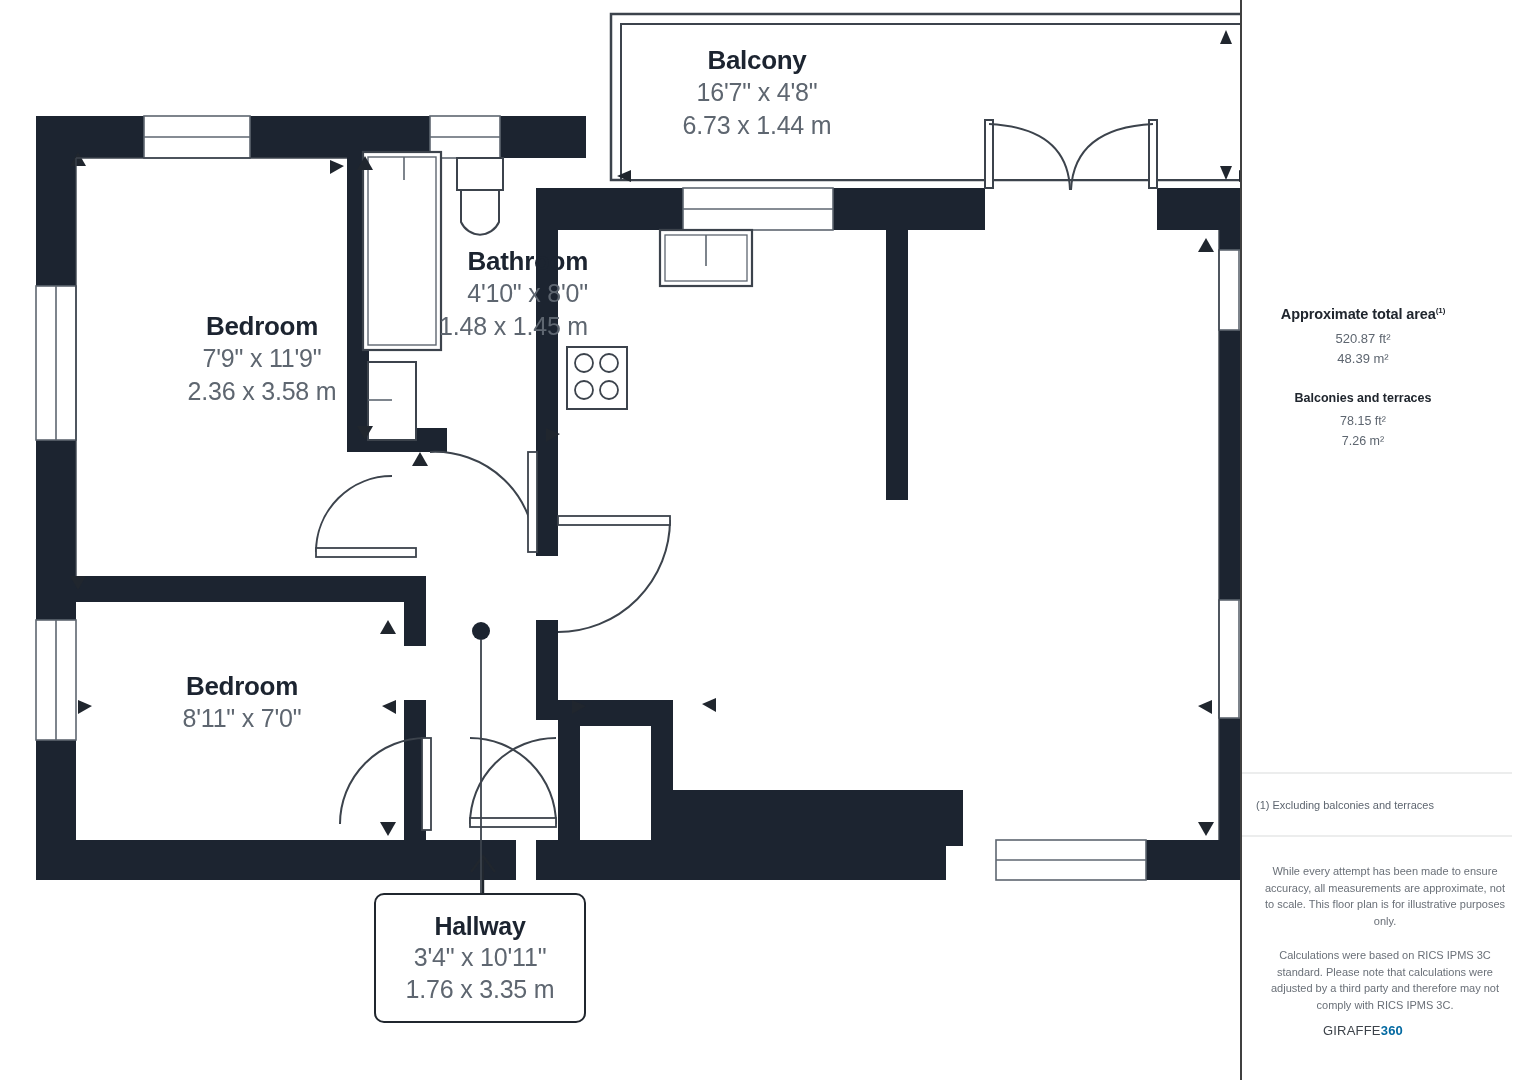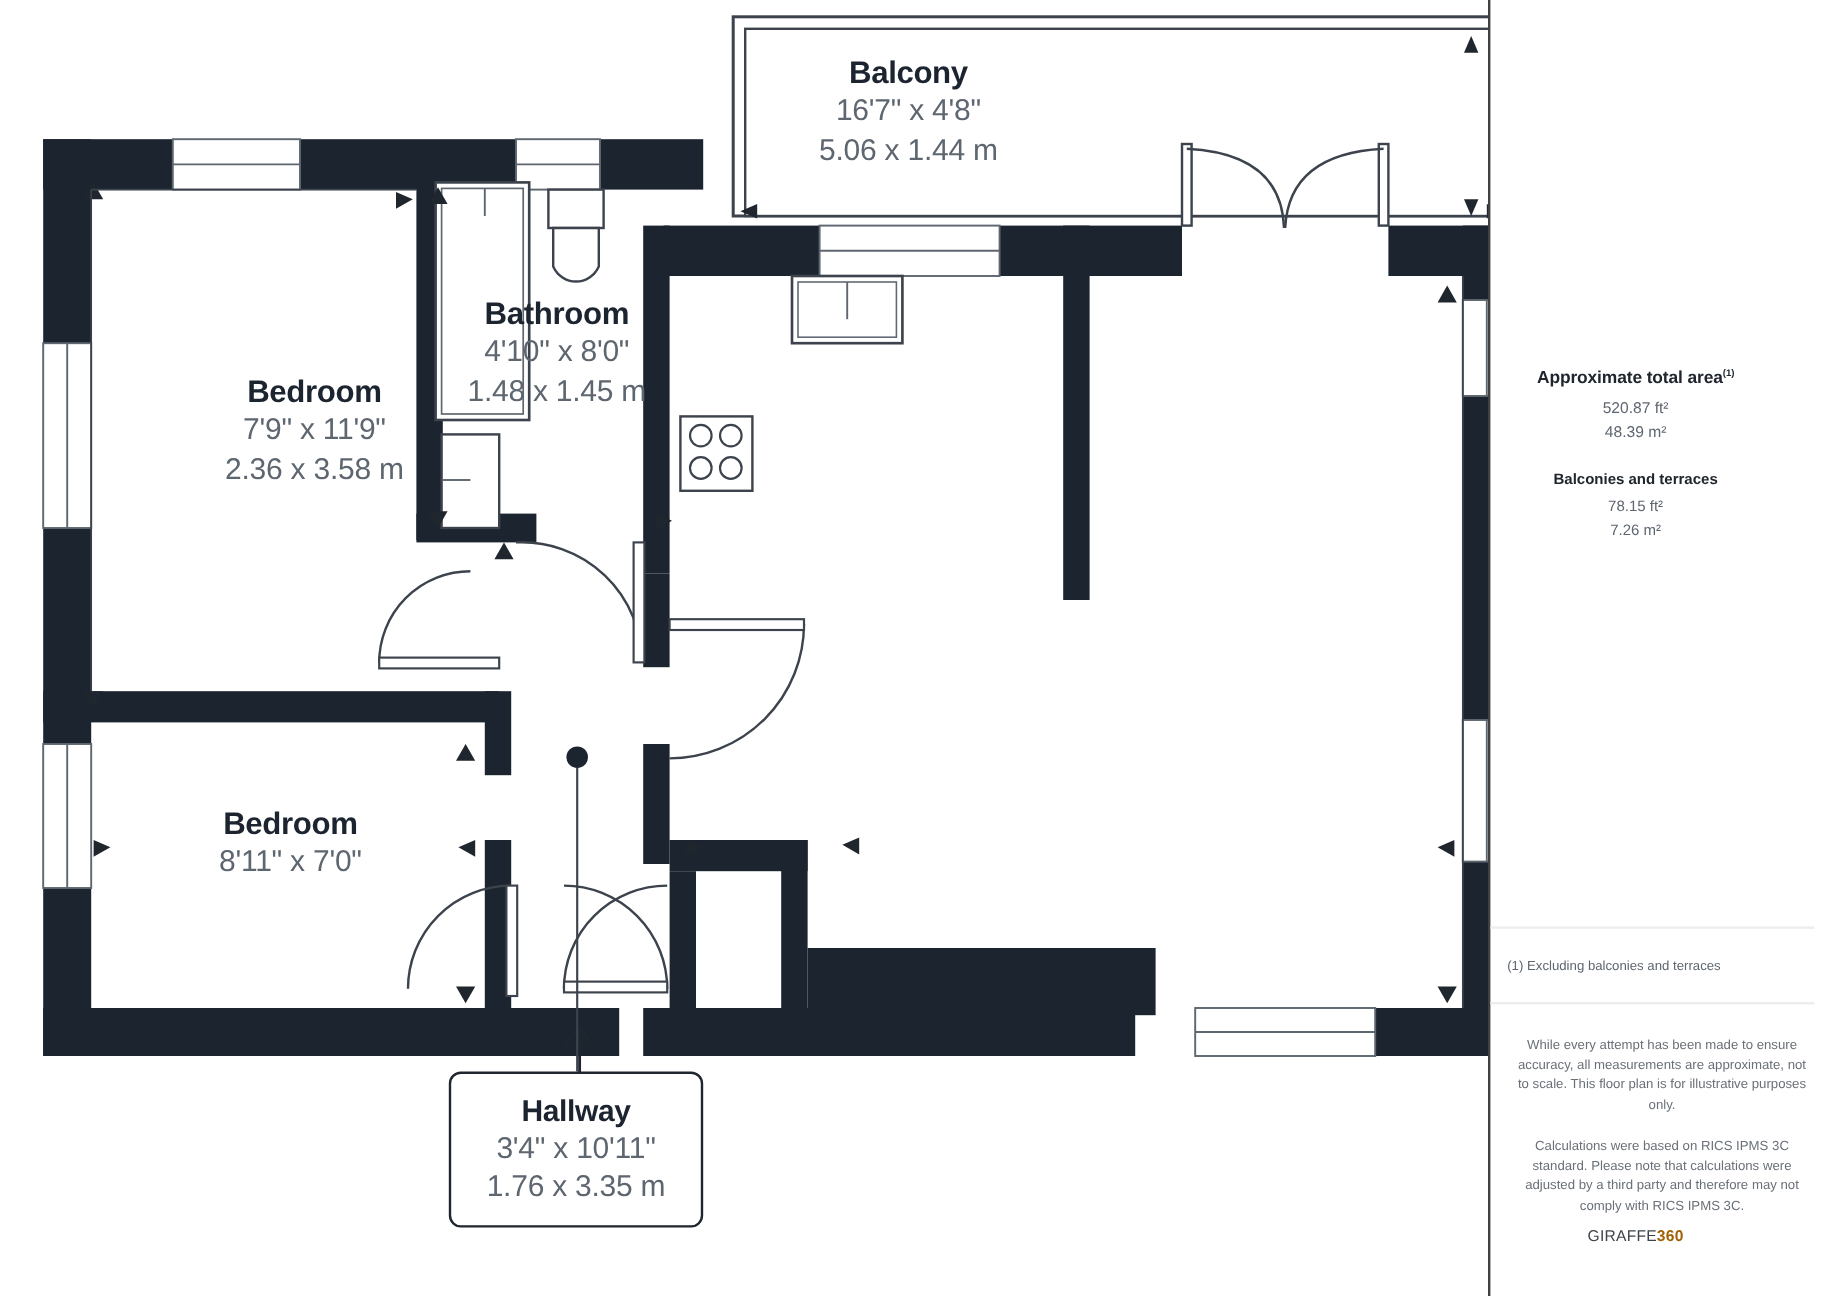--- a/index.html
+++ b/index.html
@@ -114,21 +114,21 @@
     left: 0;
     top: 1021px;
     width: 242px;
     text-align: center;
   }
   .brand {
     font-size: 13px;
     color: #3d434a;
     letter-spacing: 0.2px;
   }
-  .brand b { font-weight: bold; color: #a16207; }
+  .brand b { font-weight: bold; color: #0369a1; }
 
   
   .room-label {
     position: absolute;
     text-align: center;
     white-space: nowrap;
     pointer-events: none;
   }
   .room-name {
     font-size: 26px;
@@ -353,24 +353,24 @@
       <g fill="none" stroke="#3c434c" stroke-width="1.4">
         <line x1="76" y1="158" x2="347" y2="158"></line>
         <line x1="76" y1="158" x2="76" y2="576"></line>
         <line x1="1219" y1="230" x2="1219" y2="840"></line>
       </g>
     </svg>
 
     <div class="room-label" style="left:672px; top:44px; width:170px;">
       <div class="room-name">Balcony</div>
       <div class="room-dims">16'7" x 4'8"</div>
-      <div class="room-dims">5.06 x 1.44 m</div>
-    </div>
-
-    <div class="room-label" style="left:340px; top:245px; width:248px;">
+      <div class="room-dims">6.73 x 1.44 m</div>
+    </div>
+
+    <div class="room-label" style="left:340px; top:245px; width:248px;text-align:right;">
       <div class="room-name">Bathroom</div>
       <div class="room-dims">4'10" x 8'0"</div>
       <div class="room-dims">1.48 x 1.45 m</div>
     </div>
 
     <div class="room-label" style="left:92px; top:310px; width:340px;">
       <div class="room-name">Bedroom</div>
       <div class="room-dims">7'9" x 11'9"</div>
       <div class="room-dims">2.36 x 3.58 m</div>
     </div>

